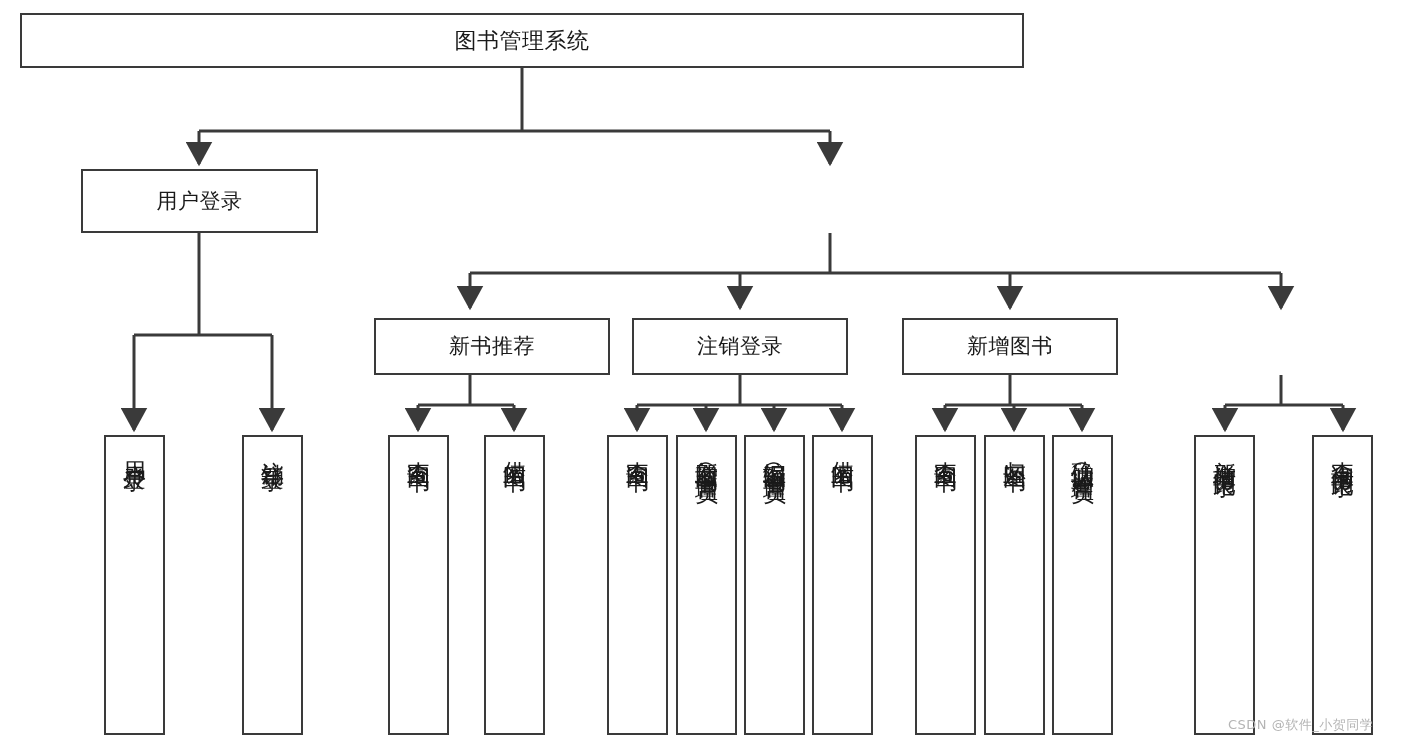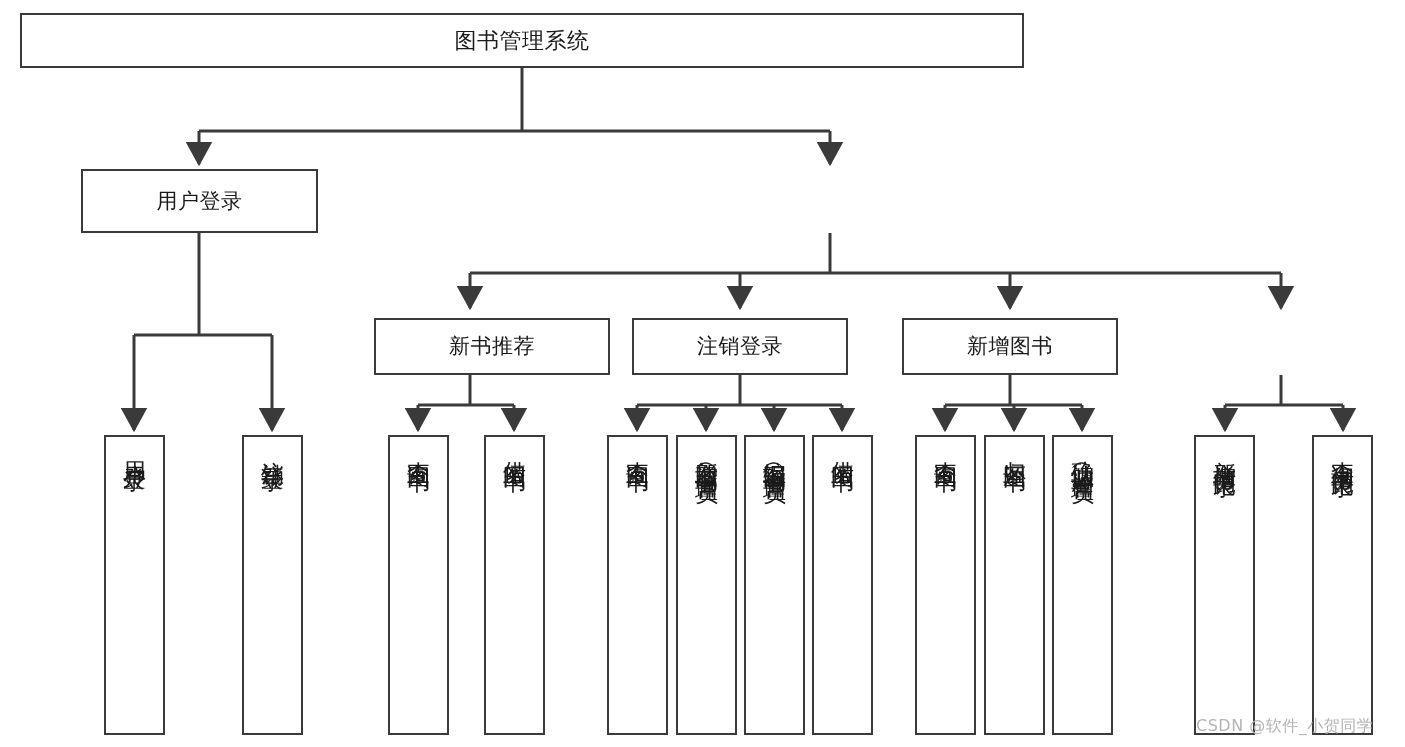--- a/index.html
+++ b/index.html
@@ -45,24 +45,25 @@
     text-orientation:upright;
     font-size:23px;
     line-height:1.0;
     letter-spacing:3px;
     white-space:nowrap;
   }
 
   .watermark{
     position:absolute;
     color:#b4b4b4;
-    font-size:16px;
+    font-size:13px;
     letter-spacing:0.5px;
     white-space:nowrap;
     font-family:"DejaVu Sans","Liberation Sans",sans-serif;
+    margin-left:32px;
   }
 </style>
 </head>
 <body>
 
 <div id="canvas">
 
   <svg id="edges" viewBox="0 0 1405 747">
     <defs>
       <marker id="arrow" viewBox="0 0 12 12" refX="10" refY="6" markerWidth="9" markerHeight="9" orient="auto-start-reverse">

